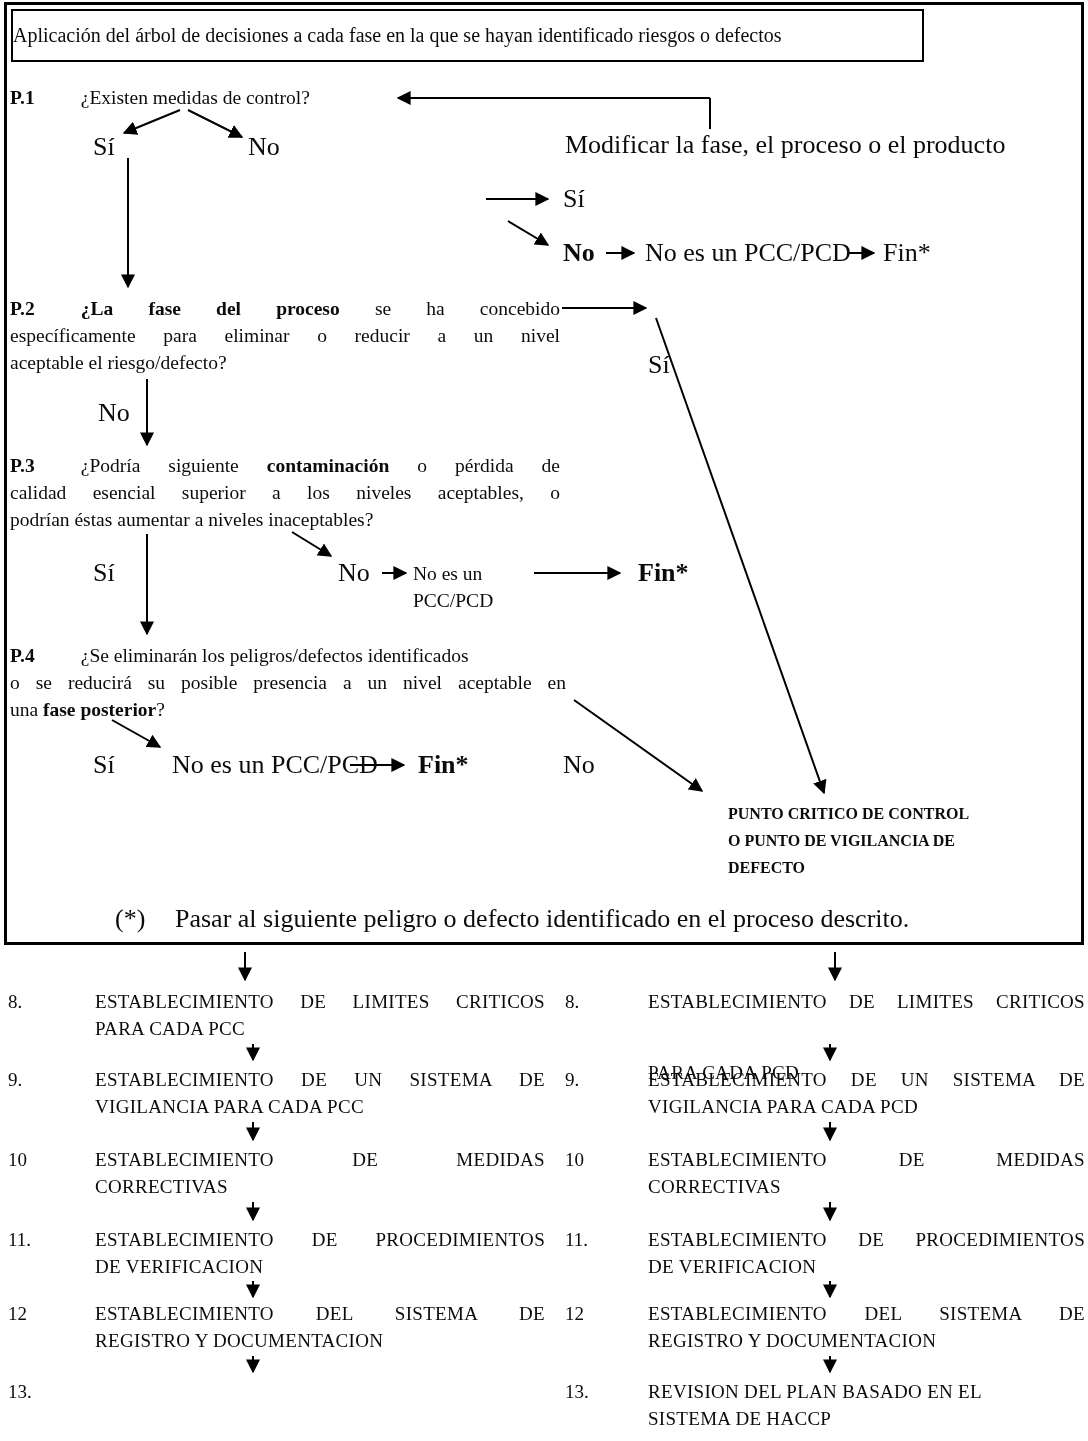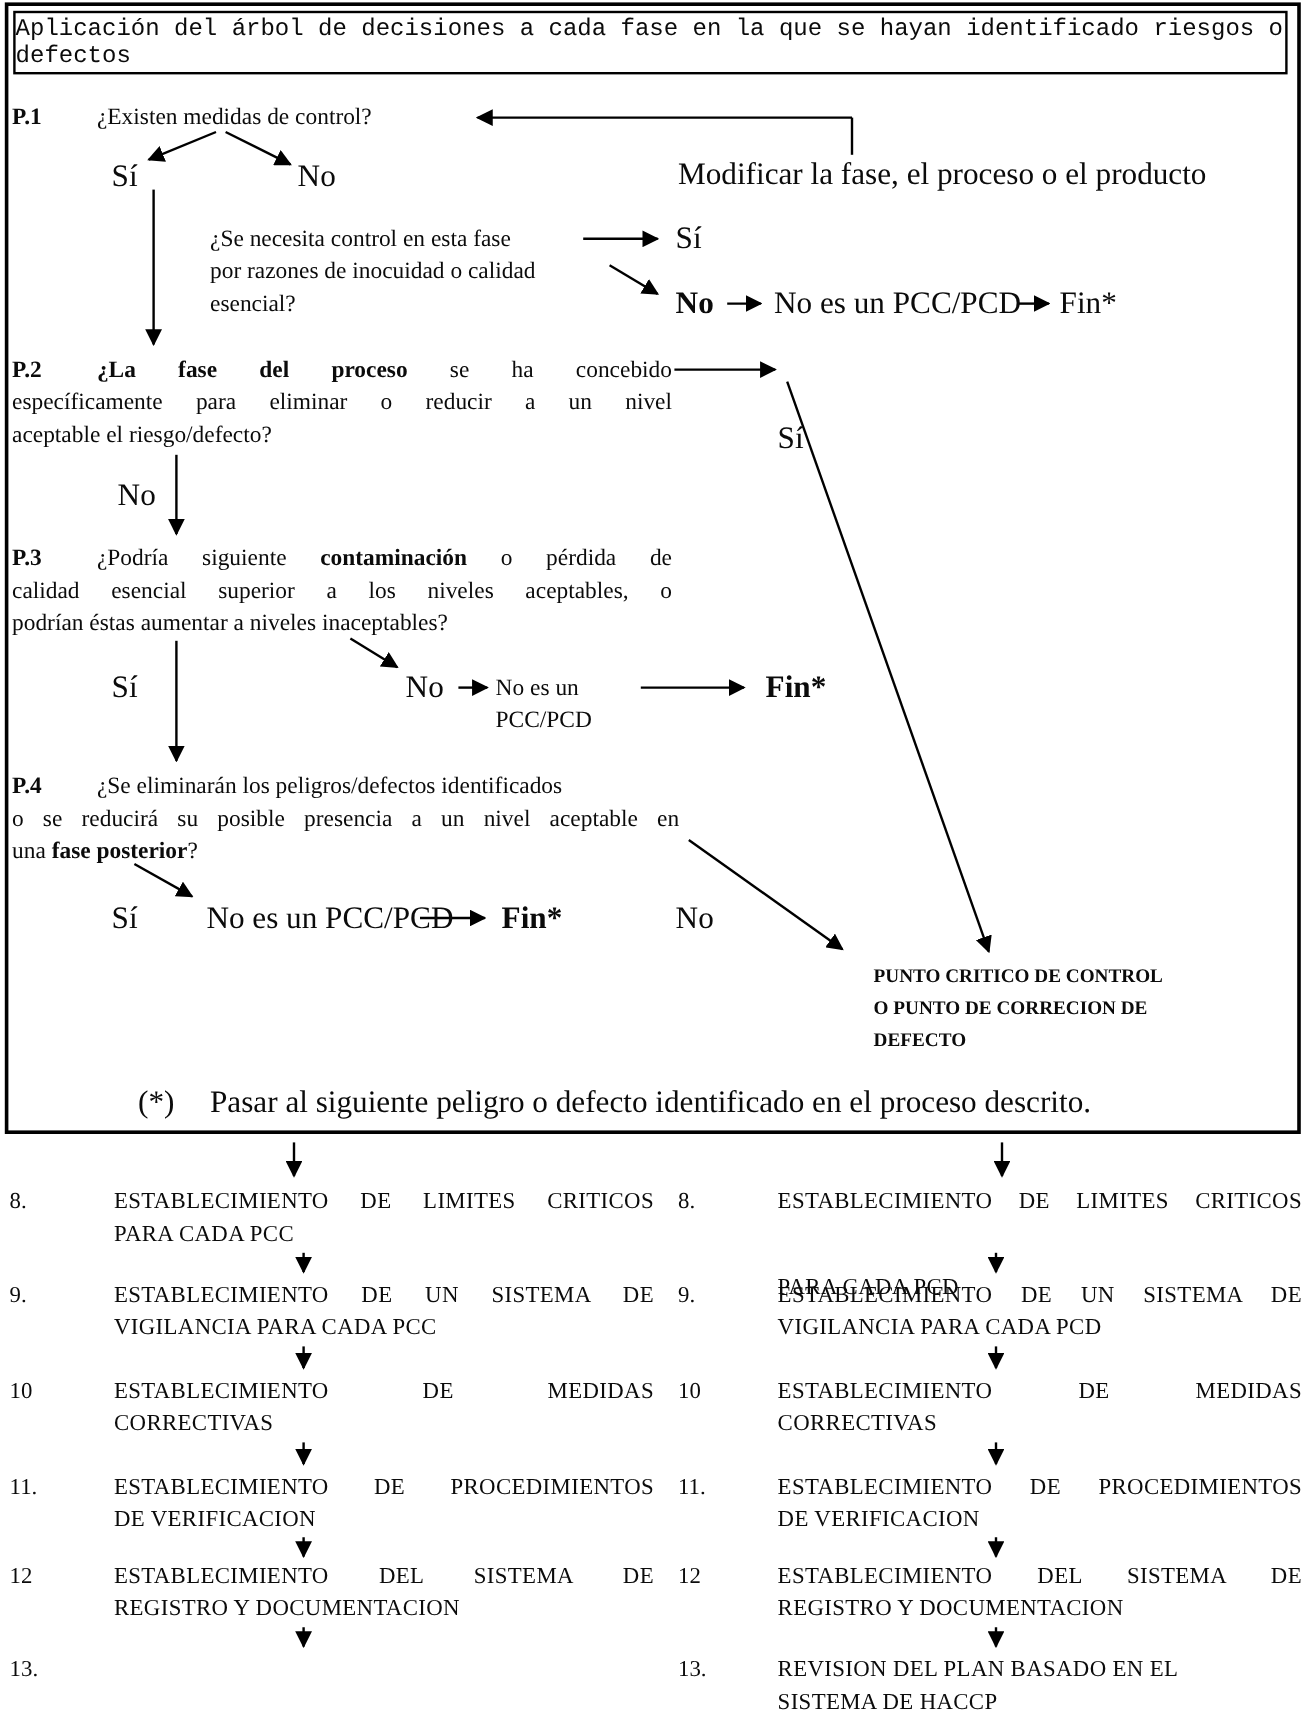--- a/index.html
+++ b/index.html
@@ -5,22 +5,22 @@
   * { margin:0; padding:0; box-sizing:border-box; }
   html,body { background:#fff; }
   .page {
     position:relative; width:1088px; height:1441px; background:#fff;
     font-family:"Liberation Serif","DejaVu Serif",serif; color:#0b0b0b; overflow:hidden;
   }
   .outer-box { position:absolute; left:4px; top:2px; width:1080px; height:943px; border:3px solid #000; z-index:0; background:#fff; }
   .arrows { position:absolute; left:0; top:0; width:1088px; height:1441px; z-index:1; }
   .fl { stroke:#000; stroke-width:2; fill:none; }
   .title-box {
-    position:absolute; left:11px; top:9px; width:1062px; height:53px; border:2px solid #000;
-    display:flex; align-items:center; justify-content:center; z-index:2; background:#fff;font-family:Liberation Mono, monospace;
+    position:absolute; left:11px; top:9px; width:913px; height:53px; border:2px solid #000;
+    display:flex; align-items:center; z-index:2; background:#fff;
   }
   .title { font-size:20px; }
   .t { position:absolute; z-index:2; font-size:26px; line-height:26px; white-space:nowrap; }
   .bold { font-weight:bold; }
   .para { position:absolute; z-index:2; }
   .ln { font-size:19.5px; line-height:27px; height:27px; white-space:nowrap; overflow:visible; }
   .ln.jl { text-align:justify; text-align-last:justify; white-space:normal; overflow:hidden; }
   .plabel { font-weight:bold; margin-right:46px; }
   .result .ln { font-weight:bold; font-size:16px; }
   .num { font-size:19px; line-height:27px; }
@@ -86,25 +86,20 @@
     <div class="title">Aplicación del árbol de decisiones a cada fase en la que se hayan identificado riesgos o defectos</div>
   </div>
 
   <div class="para" style="left:10px; top:84px;">
     <div class="ln"><b class="plabel">P.1</b><span>¿Existen medidas de control?</span></div>
   </div>
   <div class="t" style="left:93px; top:134px;">Sí</div>
   <div class="t" style="left:248px; top:134px;">No</div>
   <div class="t" style="left:565px; top:132px;">Modificar la fase, el proceso o el producto</div>
 
-  <div class="para" style="left:175px; top:186px; width:330px;">
-    <div class="ln">¿Se necesita control en esta fase</div>
-    <div class="ln">por razones de inocuidad o calidad</div>
-    <div class="ln">esencial?</div>
-  </div>
   <div class="t" style="left:563px; top:186px;">Sí</div>
   <div class="t bold" style="left:563px; top:240px;">No</div>
   <div class="t" style="left:645px; top:240px;">No es un PCC/PCD</div>
   <div class="t" style="left:883px; top:240px;">Fin*</div>
 
   <div class="para" style="left:10px; top:295px; width:550px;">
     <div class="ln jl"><b class="plabel">P.2</b><b>¿La fase del proceso</b> <span>se ha concebido</span></div>
     <div class="ln jl">específicamente para eliminar o reducir a un nivel</div>
     <div class="ln">aceptable el riesgo/defecto?</div>
   </div>
@@ -129,21 +124,21 @@
     <div class="ln jl">o se reducirá su posible presencia a un nivel aceptable en</div>
     <div class="ln"><span>una</span> <b>fase posterior</b><span>?</span></div>
   </div>
   <div class="t" style="left:93px; top:752px;">Sí</div>
   <div class="t" style="left:172px; top:752px;">No es un PCC/PCD</div>
   <div class="t bold" style="left:418px; top:752px;">Fin*</div>
   <div class="t" style="left:563px; top:752px;">No</div>
 
   <div class="para result" style="left:728px; top:800px;">
     <div class="ln">PUNTO CRITICO DE CONTROL</div>
-    <div class="ln">O PUNTO DE CORRECION DE</div>
+    <div class="ln">O PUNTO DE VIGILANCIA DE</div>
     <div class="ln">DEFECTO</div>
   </div>
 
   <div class="t" style="left:115px; top:906px;">(*)</div>
   <div class="t" style="left:175px; top:906px;">Pasar al siguiente peligro o defecto identificado en el proceso descrito.</div>
 
   <div class="t num" style="left:8px; top:988px;">8.</div>
   <div class="t sline jl" style="left:95px; top:988px; width:450px;">ESTABLECIMIENTO DE LIMITES CRITICOS</div>
   <div class="t sline" style="left:95px; top:1015px;">PARA CADA PCC</div>
 

